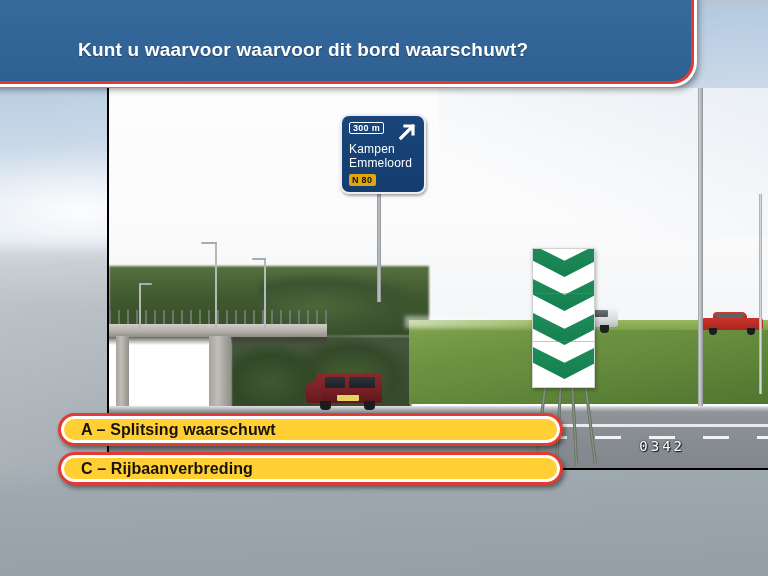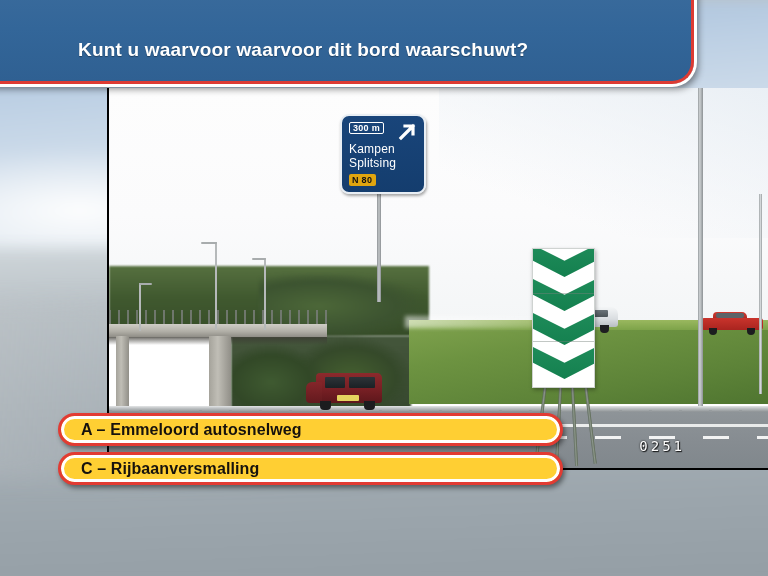--- a/index.html
+++ b/index.html
@@ -464,21 +464,21 @@
       <div class="lamp-arm" style="left:143px; top:170px; width:14px;"></div>
     </div>
 
     <div class="ph sign-post"></div>
     <div class="ph sign-blue">
       <div class="sign-dist">300 m</div>
       <svg class="sign-arrow" viewBox="0 0 22 22">
         <path d="M4 18 L16 6 M16 6 L16 14 M16 6 L8 6" stroke="#ffffff" stroke-width="3.2" fill="none" stroke-linecap="square"></path>
       </svg>
       <div class="sign-city c1">Kampen</div>
-      <div class="sign-city c2">Splitsing</div>
+      <div class="sign-city c2">Emmeloord</div>
       <div class="sign-route">N 80</div>
     </div>
 
     <div class="ph rail-far"></div>
     <div class="ph rail-far-posts"></div>
     <div class="ph rail-near"></div>
 
     <div class="ph road-main"></div>
     <div class="ph lane-solid"></div>
     <div class="ph lane-dash"></div>
@@ -520,29 +520,29 @@
 
     <div class="ph chev-sign">
       <div class="chev k0"></div>
       <div class="chev k1"></div>
       <div class="chev k2"></div>
       <div class="chev k3"></div>
       <div class="chev-seam" style="top:44px;"></div>
       <div class="chev-seam" style="top:92px;"></div>
     </div>
 
-    <div class="counter">0251</div>
+    <div class="counter">0342</div>
   </div>
 
   <div class="header">
     <div class="header-title">Kunt u waarvoor waarvoor dit bord waarschuwt?</div>
   </div>
 
   <div class="options">
     <div class="option">
-      <span class="option-text">A – Emmeloord autosnelweg</span>
+      <span class="option-text">A – Splitsing waarschuwt</span>
     </div>
     <div class="option">
-      <span class="option-text">C – Rijbaanversmalling</span>
+      <span class="option-text">C – Rijbaanverbreding</span>
     </div>
   </div>
 
 </div>
 
 </body></html>

